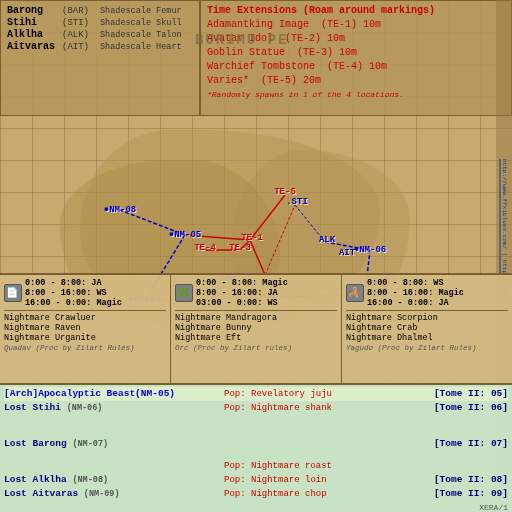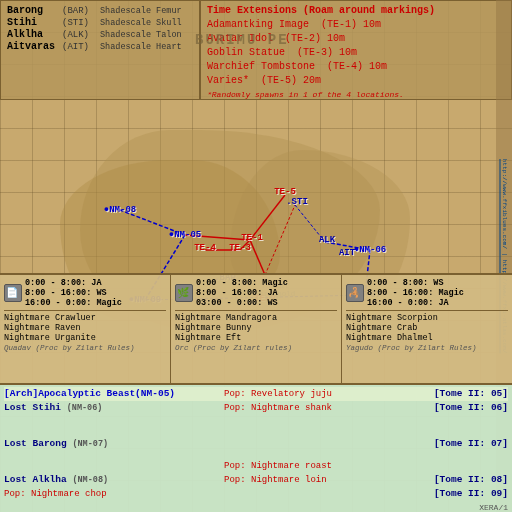--- a/index.html
+++ b/index.html
@@ -28,21 +28,21 @@
       background-image:
         linear-gradient(rgba(100,80,40,0.3) 1px, transparent 1px),
         linear-gradient(90deg, rgba(100,80,40,0.3) 1px, transparent 1px);
       background-size: 32px 32px;
     }
 
     
     .top-panel {
       position: absolute;
       top: 0; left: 0; right: 0;
-      height: 100px;
+      height: 116px;
       display: flex;
     }
 
     .top-left {
       width: 200px;
       background: rgba(180,150,90,0.85);
       border: 1px solid #7a6030;
       padding: 4px 6px;
       font-size: 10px;
       color: #000;
@@ -480,20 +480,24 @@
       <div class="spawn-row normal">
         <div class="col1">
           <span style="color:#000080;">Lost Alklha</span>
           <span style="color:#555;font-size:8.5px;"> (NM-08)</span>
         </div>
         <div class="col2" style="color:#cc0000;">Pop: Nightmare loin</div>
         <div class="col3" style="color:#000080;">[Tome II: 08]</div>
       </div>
 
       <div class="spawn-row normal">
+        <div class="col1">
+          <span style="color:#000080;">Lost Aitvaras</span>
+          <span style="color:#555;font-size:8.5px;"> (NM-09)</span>
+        </div>
         <div class="col2" style="color:#cc0000;">Pop: Nightmare chop</div>
         <div class="col3" style="color:#000080;">[Tome II: 09]</div>
       </div>
     </div>
 
     <div class="xera-line">XERA/1</div>
   </div>
 </div>
 
 </body></html>

